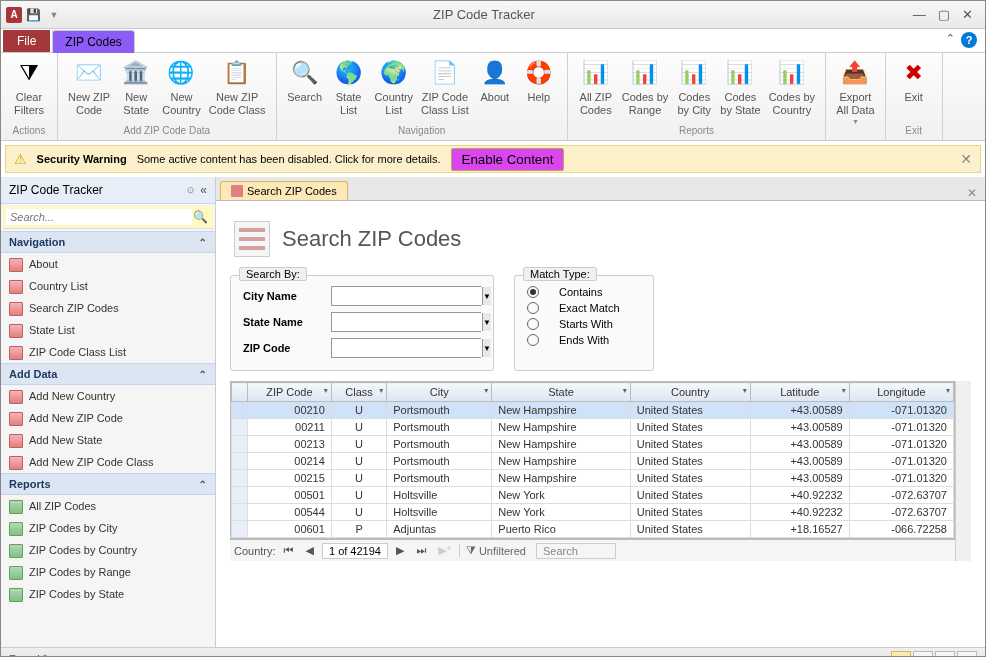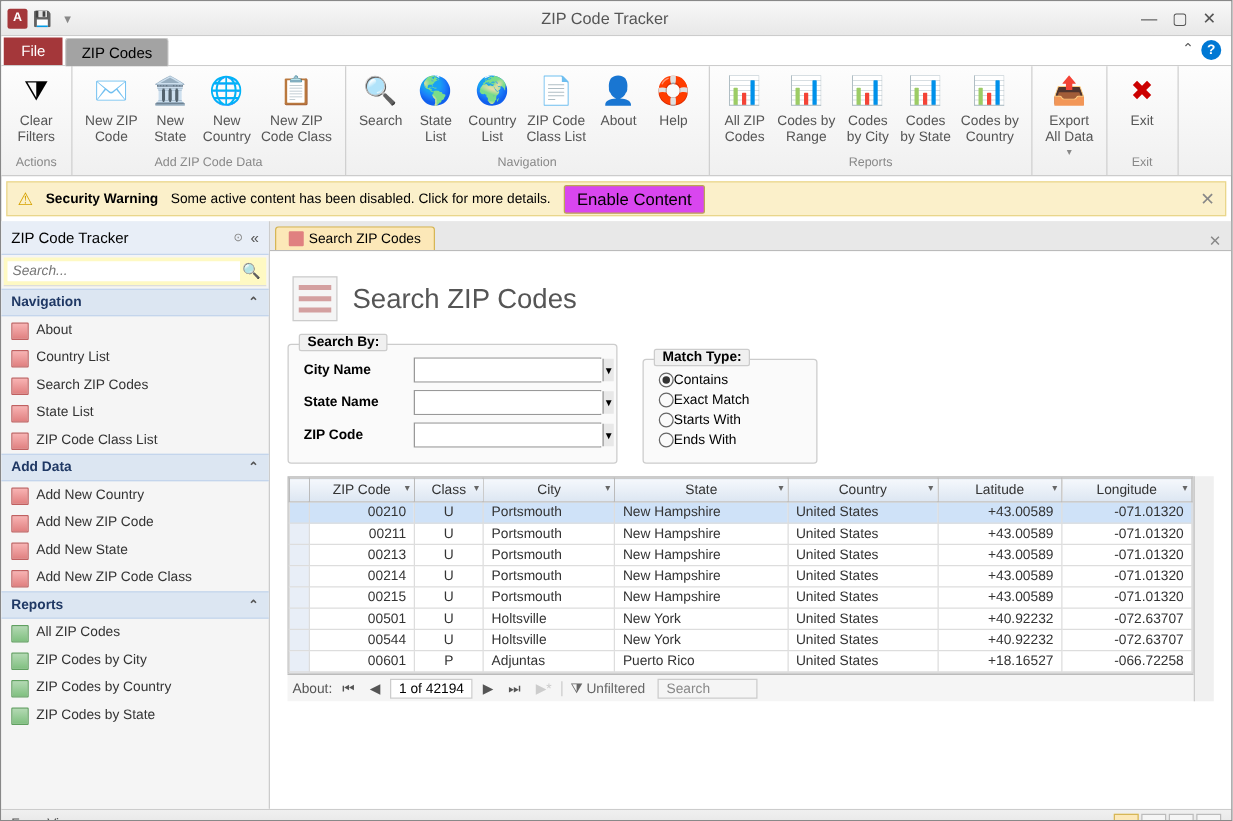--- a/index.html
+++ b/index.html
@@ -10,21 +10,21 @@
 .qat { display: flex; align-items: center; padding: 0 4px; gap: 2px; }
 .qat-icon { width: 18px; height: 18px; display: flex; align-items: center; justify-content: center; }
 .access-logo { width: 16px; height: 16px; background: #a4373a; border-radius: 2px; color: #fff; font-weight: bold; font-size: 10px; display: flex; align-items: center; justify-content: center; }
 .title-text { flex: 1; text-align: center; color: #555; font-size: 13px; }
 .win-controls { display: flex; gap: 12px; padding: 0 12px; color: #555; }
 .win-btn { cursor: pointer; font-size: 13px; }
 
 
 .tabs { height: 24px; background: #fff; display: flex; align-items: flex-end; border-bottom: 1px solid #ccc; padding-left: 2px; }
 .file-tab { background: #a4373a; color: #fff; padding: 4px 14px; font-size: 12px; cursor: pointer; }
-.tab { padding: 4px 12px; border: 1px solid #ccc; border-bottom: none; background: #a3a3a3; border-radius: 3px 3px 0 0; margin-left: 2px; cursor: pointer; position: relative; top: 1px; }
+.tab { padding: 4px 12px; border: 1px solid #ccc; border-bottom: none; background: #8b5cf6; border-radius: 3px 3px 0 0; margin-left: 2px; cursor: pointer; position: relative; top: 1px; }
 .tabs-right { margin-left: auto; display: flex; gap: 6px; padding: 0 8px 4px 0; color: #555; }
 .help-circle { width: 16px; height: 16px; border-radius: 50%; background: #0078d4; color: #fff; display: flex; align-items: center; justify-content: center; font-size: 11px; font-weight: bold; }
 
 
 .ribbon { height: 88px; background: linear-gradient(#fdfdfd,#f0f0f0); border-bottom: 1px solid #ccc; display: flex; }
 .ribbon-group { border-right: 1px solid #d0d0d0; padding: 2px 6px; display: flex; flex-direction: column; }
 .ribbon-buttons { display: flex; flex: 1; }
 .ribbon-btn { display: flex; flex-direction: column; align-items: center; justify-content: flex-start; padding: 2px 4px; cursor: pointer; text-align: center; font-size: 11px; line-height: 1.2; min-width: 44px; }
 .ribbon-icon { width: 32px; height: 32px; margin-bottom: 2px; display: flex; align-items: center; justify-content: center; font-size: 22px; }
 .ribbon-label { color: #555; }
@@ -63,27 +63,27 @@
 .doc-close { margin-left: auto; padding: 0 8px; cursor: pointer; color: #888; }
 .doc-body { flex: 1; background: #fff; overflow: auto; padding: 10px 14px; }
 
 .page-title { display: flex; align-items: center; gap: 12px; padding: 10px 4px 18px; }
 .page-title-icon { width: 36px; height: 36px; border: 1px solid #ccc; background: #f5f5f5; display: flex; flex-direction: column; justify-content: space-around; padding: 4px; }
 .page-title-icon div { height: 4px; background: #d4a0a0; }
 .page-title-text { font-size: 22px; color: #555; }
 
 .search-panel { display: flex; gap: 20px; margin-bottom: 10px; }
 .fieldset { border: 1px solid #ccc; border-radius: 3px; padding: 10px 12px 6px; position: relative; background: #fafafa; }
-.fieldset-legend { position: absolute; top: -9px; left: 8px; background: #f0f0f0; padding: 0 6px; font-size: 11px; font-weight: bold; border: 1px solid #ccc; border-radius: 2px; }
+.fieldset-legend { position: absolute; top: -9px; left: 8px; background: #f0f0f0; padding: 0 6px; font-size: 11px; font-weight: normal; border: 1px solid #ccc; border-radius: 2px; }
 .form-row { display: flex; align-items: center; margin-bottom: 6px; gap: 8px; }
 .form-label { width: 80px; font-size: 11px; font-weight: bold; }
 .combo { width: 150px; height: 20px; border: 1px solid #999; background: #fff; display: flex; }
 .combo input { flex: 1; border: none; outline: none; padding: 0 4px; font-size: 11px; }
 .combo-btn { width: 16px; background: #e8e8e8; border-left: 1px solid #999; display: flex; align-items: center; justify-content: center; font-size: 8px; cursor: pointer; }
-.radio-row { display: flex; align-items: center; gap: 0; font-size: 11px; margin-bottom: 4px; cursor: pointer; }
+.radio-row { display: flex; align-items: center; gap: 20px; font-size: 11px; margin-bottom: 4px; cursor: pointer; }
 .radio { width: 12px; height: 12px; border: 1px solid #666; border-radius: 50%; display: flex; align-items: center; justify-content: center; }
 .radio.checked::after { content: ""; width: 6px; height: 6px; background: #333; border-radius: 50%; }
 
 
 .grid-wrap { border: 1px solid #bbb; }
 .grid { width: 100%; border-collapse: collapse; font-size: 11px; }
 .grid th { background: linear-gradient(#f5f8fc,#dce6f2); border: 1px solid #bbb; padding: 3px 4px; font-weight: normal; color: #333; position: relative; }
 .grid th .sort { position: absolute; right: 3px; font-size: 8px; color: #666; cursor: pointer; }
 .grid td { border: 1px solid #ddd; padding: 2px 6px; color: #333; }
 .grid tr.sel td { background: #cfe2f8; }
@@ -308,20 +308,21 @@
       </div>
 
     <div class="nav-section">
       <span>Reports</span>
       <span class="nav-section-toggle">⌃</span>
     </div>
     <div id="nav-items-reports">
         <div class="nav-item"><span class="nav-item-icon report-icon"></span>All ZIP Codes</div>
         <div class="nav-item"><span class="nav-item-icon report-icon"></span>ZIP Codes by City</div>
         <div class="nav-item"><span class="nav-item-icon report-icon"></span>ZIP Codes by Country</div>
+        <div class="nav-item"><span class="nav-item-icon report-icon"></span>ZIP Codes by Range</div>
         <div class="nav-item"><span class="nav-item-icon report-icon"></span>ZIP Codes by State</div>
       </div>
   </div>
 
   <div class="content">
     <div class="doc-tabs">
       <div class="doc-tab">
         <span class="doc-tab-icon"></span>
         <span>Search ZIP Codes</span>
       </div>
@@ -357,21 +358,21 @@
           </div>
           <div class="form-row">
             <span class="form-label">ZIP Code</span>
             <div class="combo">
                 <input style="">
                 <span class="combo-btn">▼</span>
               </div>
           </div>
         </div>
 
-        <div class="fieldset" style="min-width:140px;margin-top:12px;">
+        <div class="fieldset" style="min-width:140px;">
           <div class="fieldset-legend">Match Type:</div>
           <div id="match-options">
               <div class="radio-row">
                 <span class="radio checked"></span>
                 <span>Contains</span>
               </div>
               <div class="radio-row">
                 <span class="radio"></span>
                 <span>Exact Match</span>
               </div>
@@ -481,21 +482,21 @@
                     <td>Adjuntas</td>
                     <td>Puerto Rico</td>
                     <td>United States</td>
                     <td class="num">+18.16527</td>
                     <td class="num">-066.72258</td>
                   </tr>
                 </tbody>
             </table>
           </div>
           <div class="recnav">
-            <span class="recnav-label">About:</span>
+            <span class="recnav-label">Country:</span>
             <span class="recnav-btn">⏮</span>
             <span class="recnav-btn">◀</span>
             <span class="recnav-pos">1 of 42194</span>
             <span class="recnav-btn">▶</span>
             <span class="recnav-btn">⏭</span>
             <span class="recnav-btn" style="color:#ccc;">▶*</span>
             <span class="recnav-filter">
                 <span>⧩</span>
                 <span>Unfiltered</span>
               </span>

